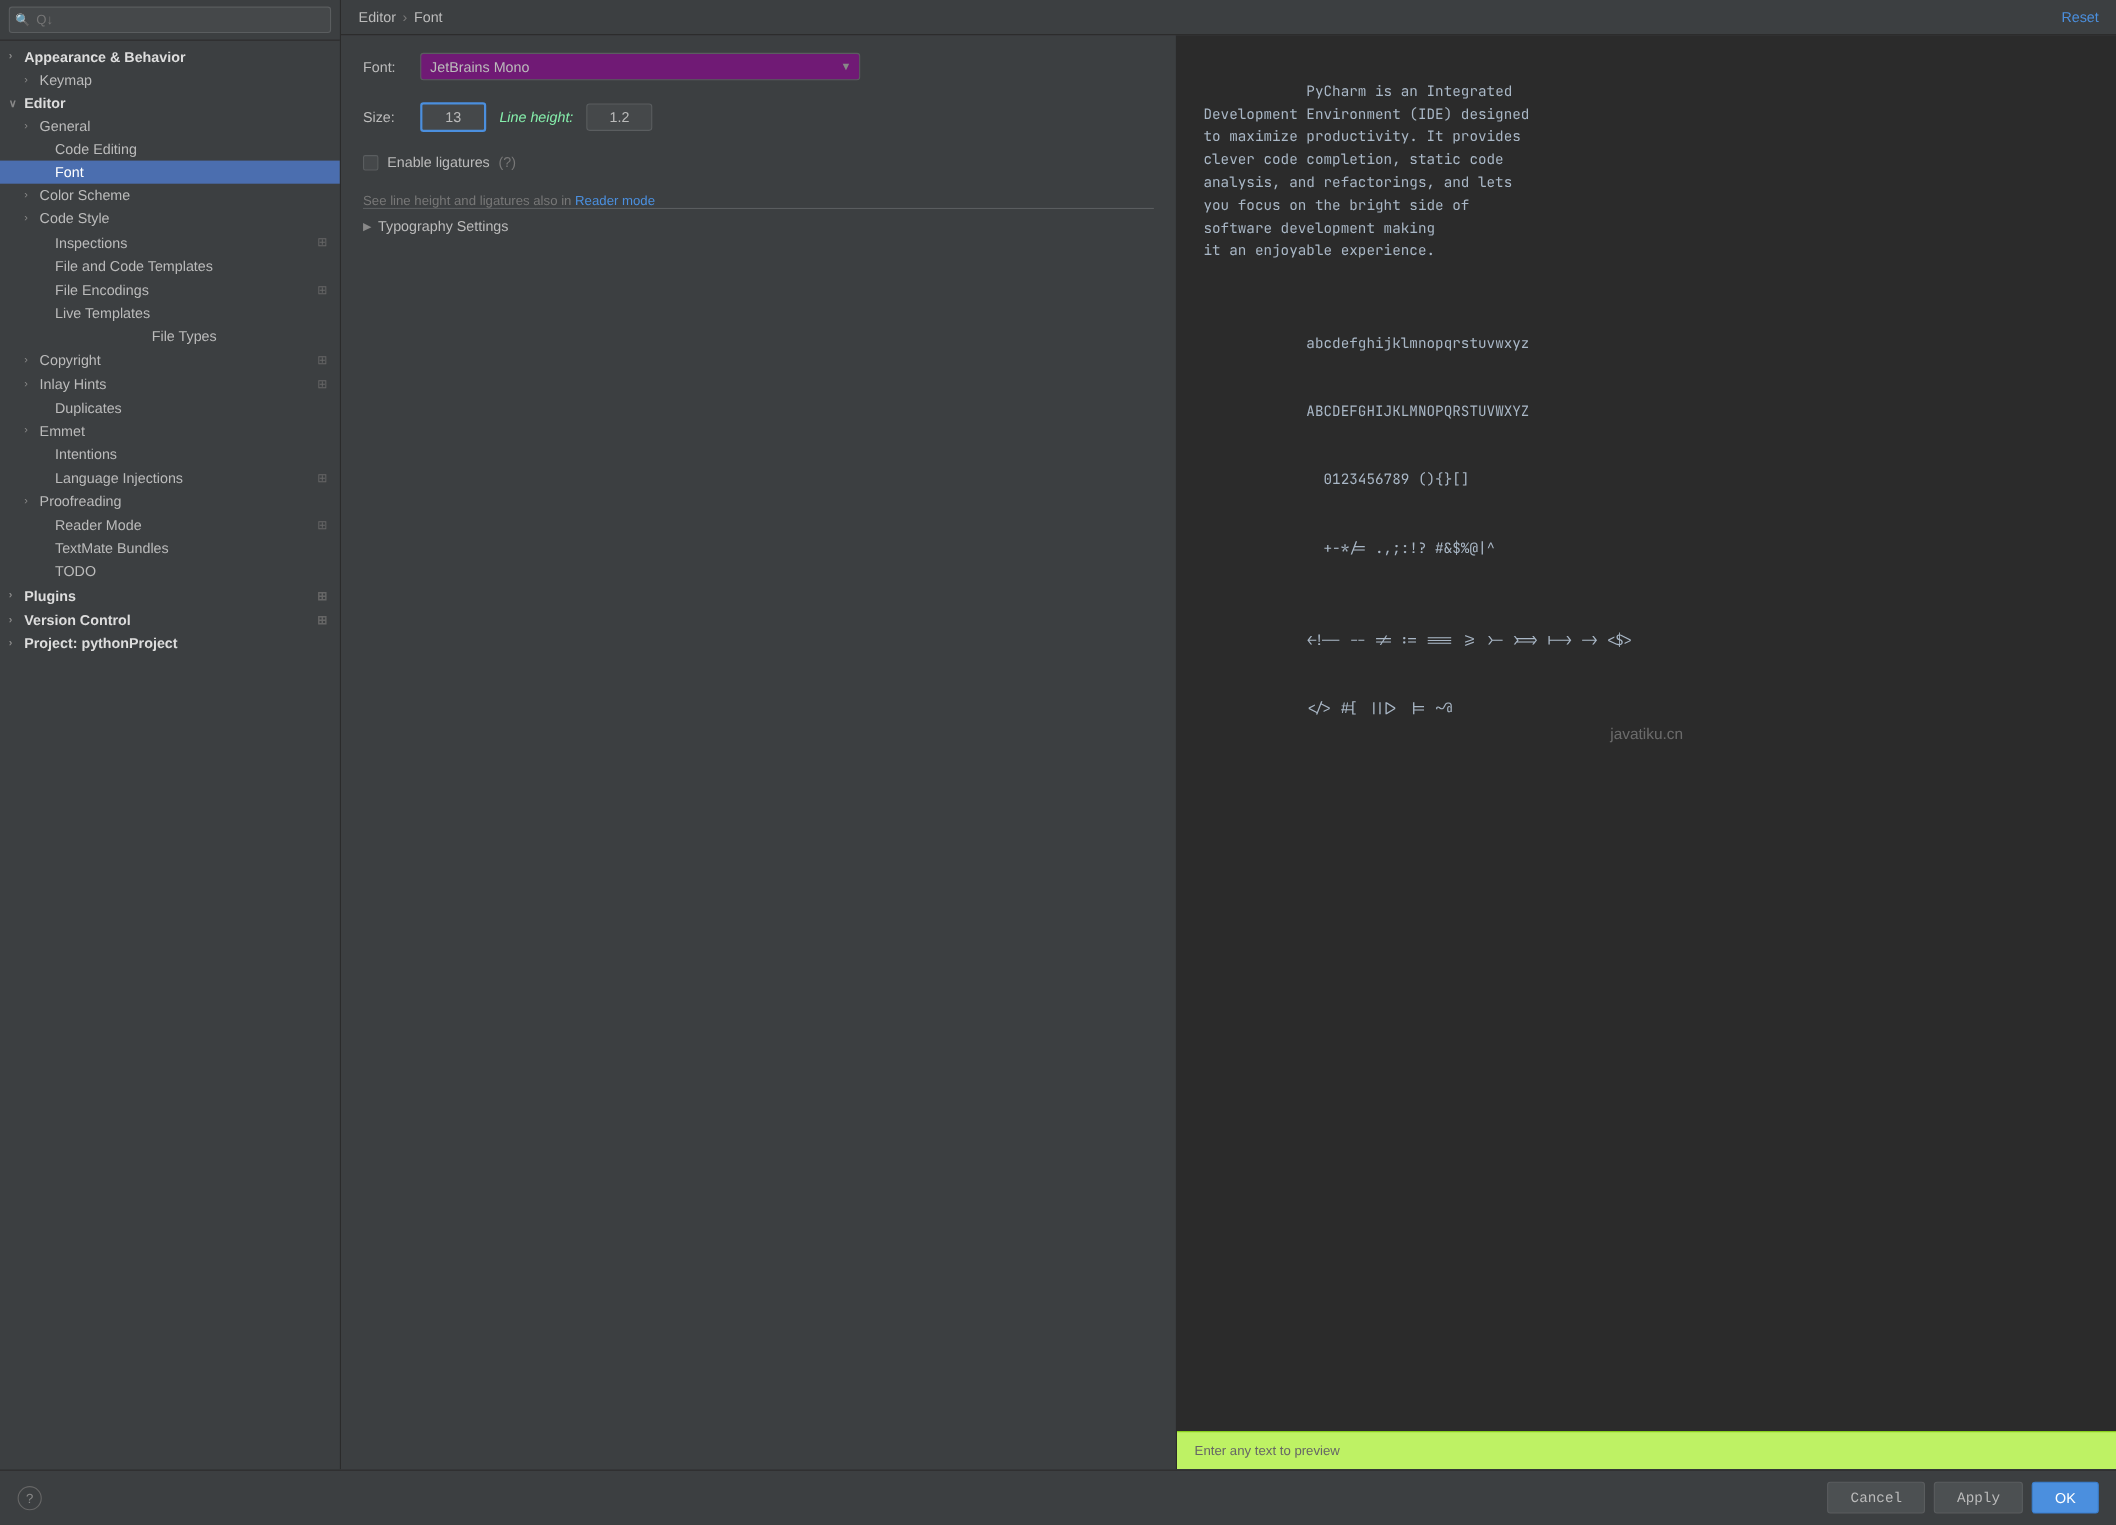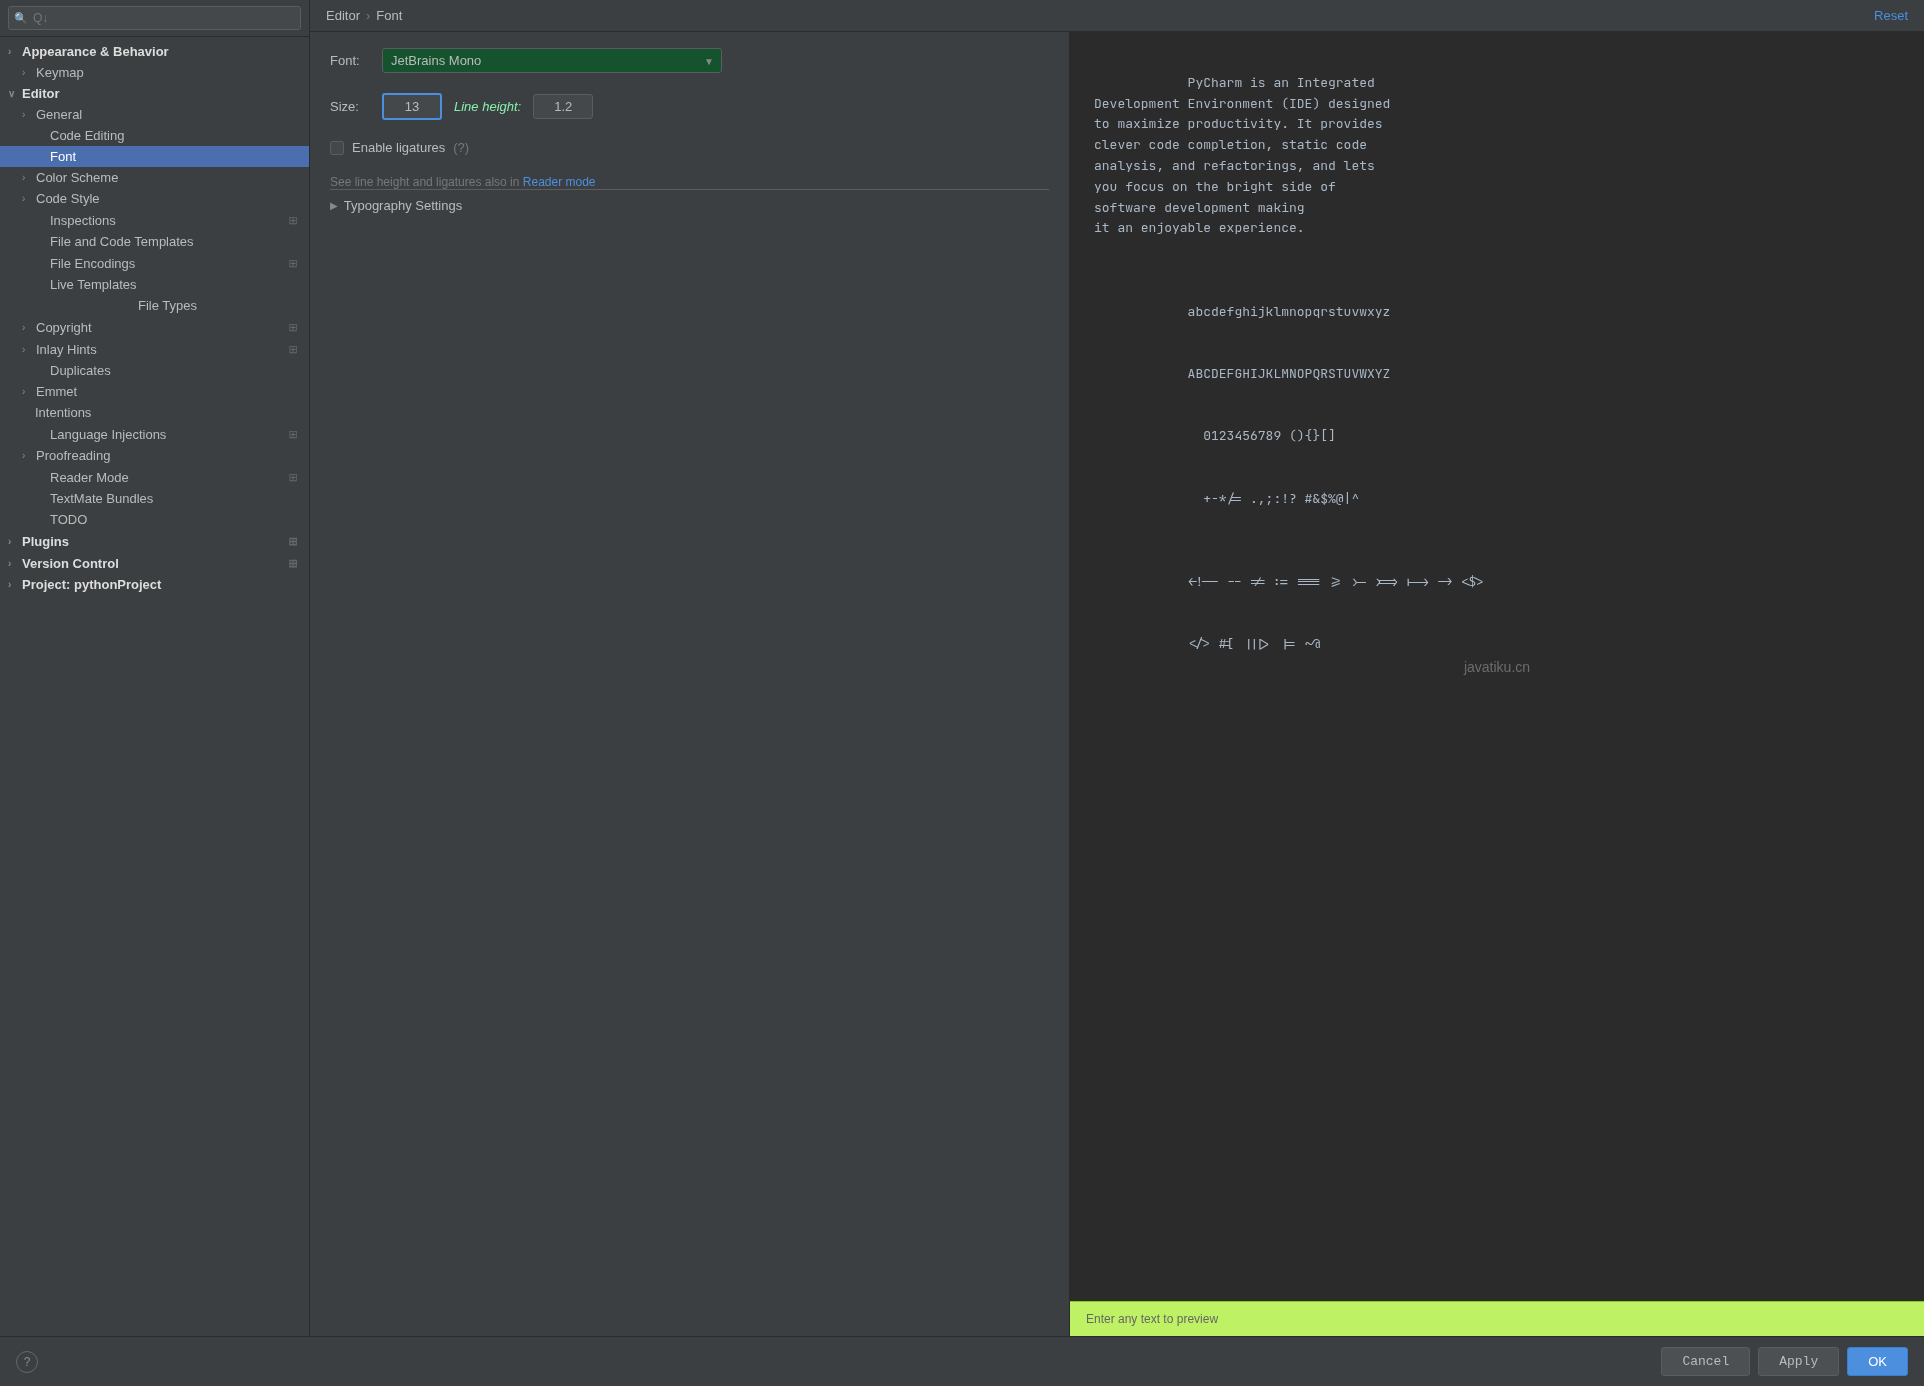--- a/index.html
+++ b/index.html
@@ -212,27 +212,27 @@
       gap: 12px;
     }
 
     .form-label {
       color: #bbbbbb;
       font-size: 13px;
       min-width: 40px;
     }
 
     .font-select {
-      background: #14532d;
+      background: #701a75;
       border: 1px solid #5a5d5f;
       color: #bbbbbb;
       padding: 4px 28px 4px 8px;
       font-size: 13px;
       border-radius: 3px;
-      width: 340px;
+      width: 400px;
       appearance: none;
       outline: none;
       cursor: pointer;
     }
 
     .select-wrapper {
       position: relative;
       display: inline-block;
     }
 
@@ -434,21 +434,21 @@
             <span class="badge" style="color: rgb(102, 102, 102); font-size: 11px;">⊞</span>
           </div>
           <div class="tree-item" style="padding-left: 36px;">
             <span class="chevron"></span>
             <span class="label">Duplicates</span>
           </div>
           <div class="tree-item" style="padding-left: 22px;">
             <span class="chevron">›</span>
             <span class="label">Emmet</span>
           </div>
-          <div class="tree-item" style="padding-left: 21px;">
+          <div class="tree-item" style="padding-left: 36px;">
             <span class="chevron"></span>
             <span class="label">Intentions</span>
           </div>
           <div class="tree-item" style="padding-left: 36px;">
             <span class="chevron"></span>
             <span class="label">Language Injections</span>
             <span class="badge" style="color: rgb(102, 102, 102); font-size: 11px;">⊞</span>
           </div>
           <div class="tree-item" style="padding-left: 22px;">
             <span class="chevron">›</span>

